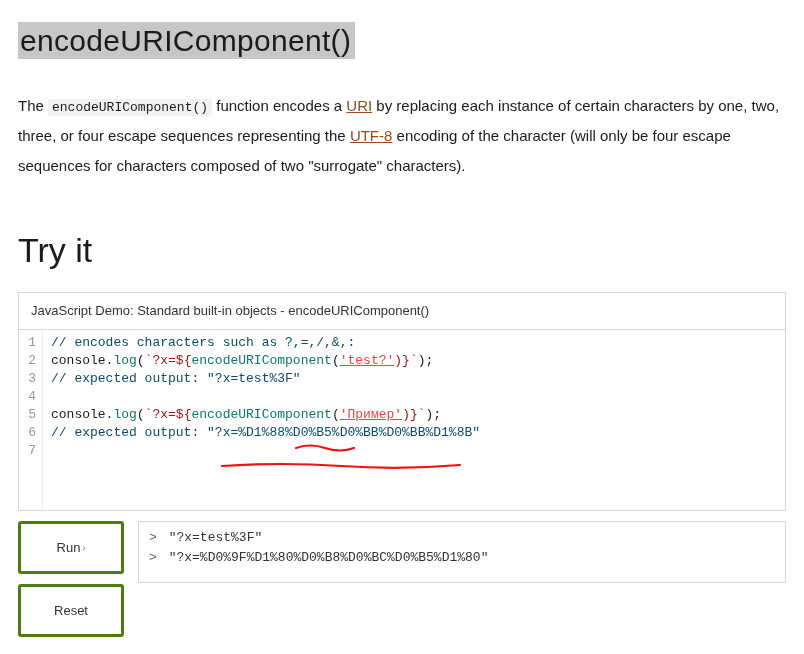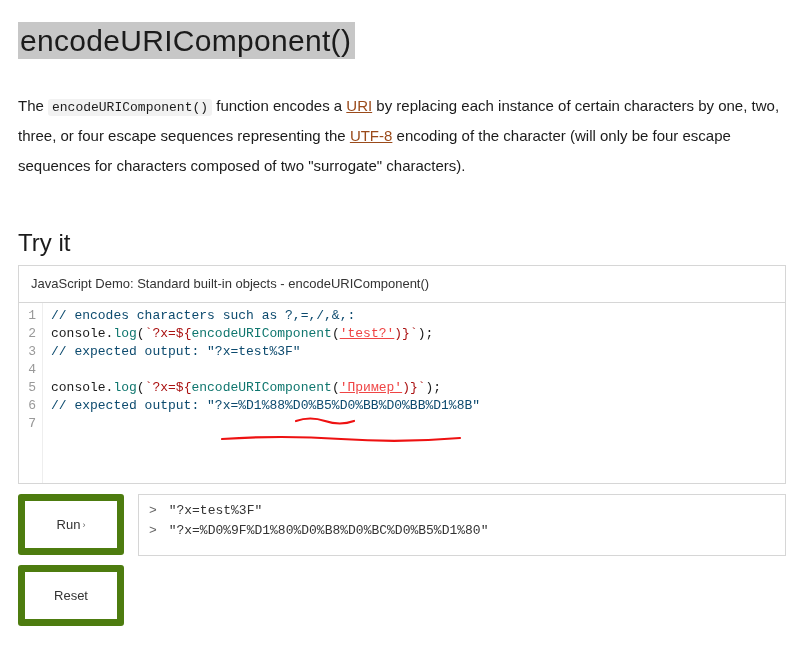--- a/index.html
+++ b/index.html
@@ -32,23 +32,23 @@
       background: #f2f2f2;
       padding: 1px 4px;
       border-radius: 3px;
       font-size: 13px;
     }
     a.doclink {
       color: #9a4a1a;
       text-decoration: underline;
     }
     h2 {
-      font-size: 24px;
+      font-size: 34px;
       font-weight: 400;
-      margin-bottom: 4px;
+      margin-bottom: 16px;
     }
     .demo {
       border: 1px solid #d6d6d6;
     }
     .demo-title {
       padding: 8px 12px;
       font-size: 13px;
       border-bottom: 1px solid #d6d6d6;
       color: #333;
     }
@@ -95,21 +95,21 @@
       align-items: flex-start;
     }
     .btns {
       display: flex;
       flex-direction: column;
       gap: 10px;
       width: 106px;
     }
     button.act {
       background: #fff;
-      border: 7px solid #4d7c0f;
+      border: 3px solid #4d7c0f;
       border-radius: 3px;
       padding: 16px 0;
       font-size: 13px;
       cursor: pointer;
       color: #333;
     }
     .run-caret { font-size: 9px; margin-left: 2px; color: #666; vertical-align: 1px;}
     .output {
       flex: 1;
       border: 1px solid #d6d6d6;

